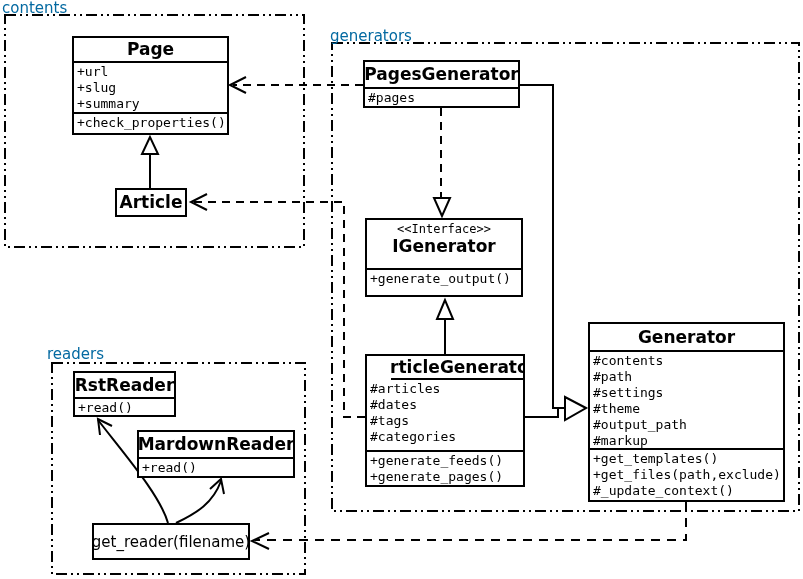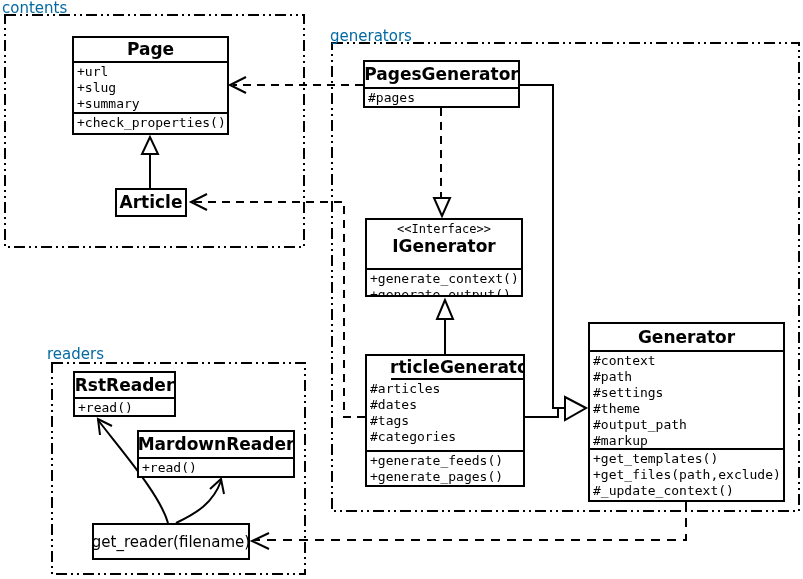--- a/index.html
+++ b/index.html
@@ -109,21 +109,20 @@
       <div>#pages</div>
     </div>
   </div>
 
   <div class="cls" style="left:365px; top:218px; width:158px; height:79px;">
     <div class="header2" style="height:50px;">
       <div class="stereo">&lt;&lt;Interface&gt;&gt;</div>
       <div class="big">IGenerator</div>
     </div>
     <div class="members attrs">
-      <div>+generate_context()</div>
       <div>+generate_output()</div>
     </div>
   </div>
 
   <div class="cls" style="left:365px; top:354px; width:160px; height:133px;">
     <div class="title" style="height:24px;margin-left:24px;">ArticleGenerator</div>
     <div class="members attrs">
       <div>#articles</div>
       <div>#dates</div>
       <div>#tags</div>
@@ -131,21 +130,21 @@
     </div>
     <div class="members ops" style="height:35px;">
       <div>+generate_feeds()</div>
       <div>+generate_pages()</div>
     </div>
   </div>
 
   <div class="cls" style="left:588px; top:322px; width:197px; height:180px;">
     <div class="title" style="height:28px;">Generator</div>
     <div class="members attrs">
-      <div>#context</div>
+      <div>#contents</div>
       <div>#path</div>
       <div>#settings</div>
       <div>#theme</div>
       <div>#output_path</div>
       <div>#markup</div>
     </div>
     <div class="members ops" style="height:52px;">
       <div>+get_templates()</div>
       <div>+get_files(path,exclude)</div>
       <div>#_update_context()</div>

